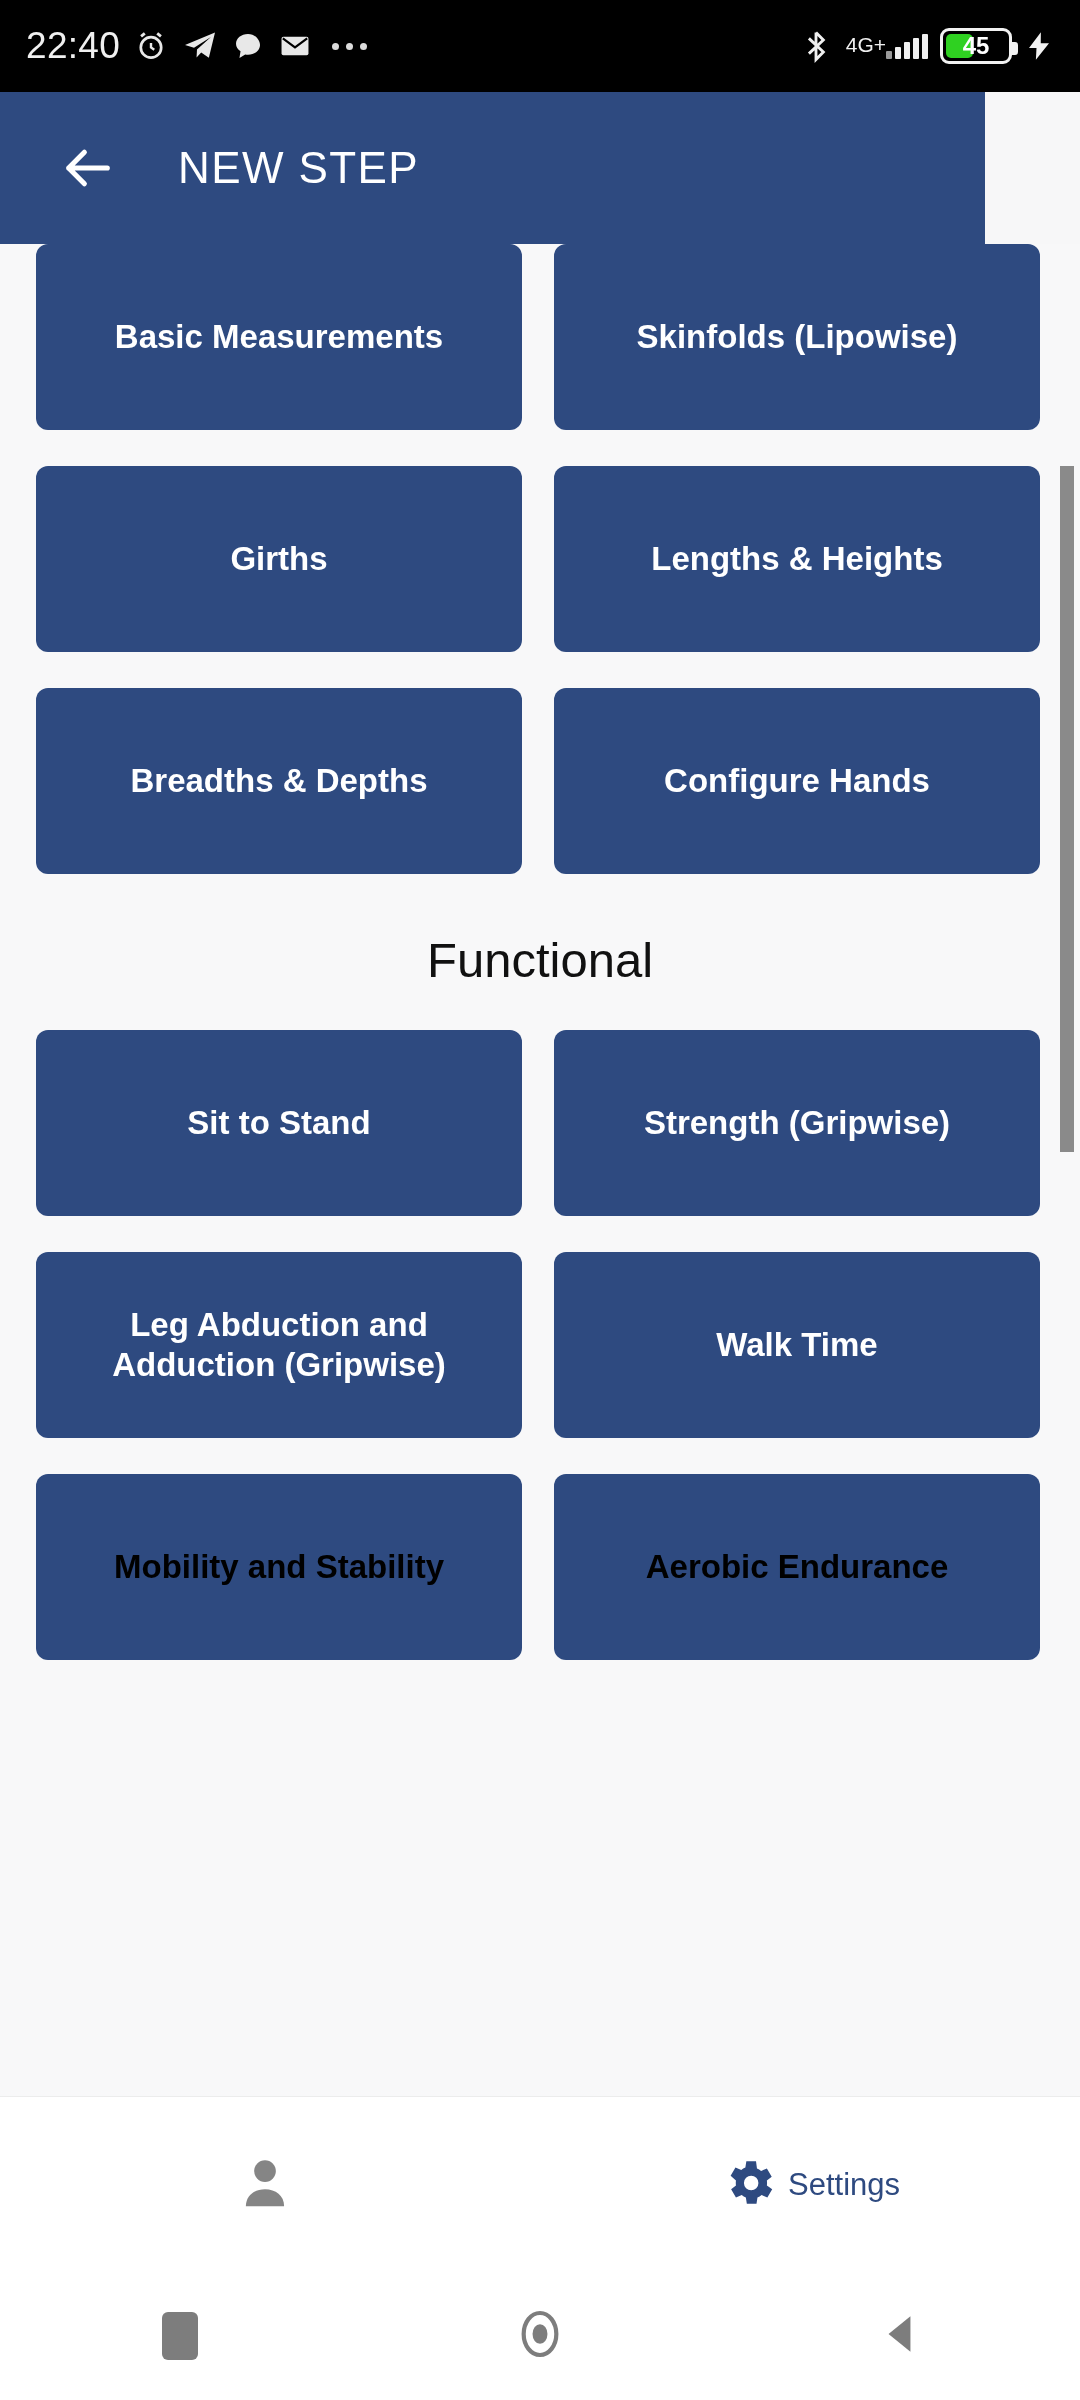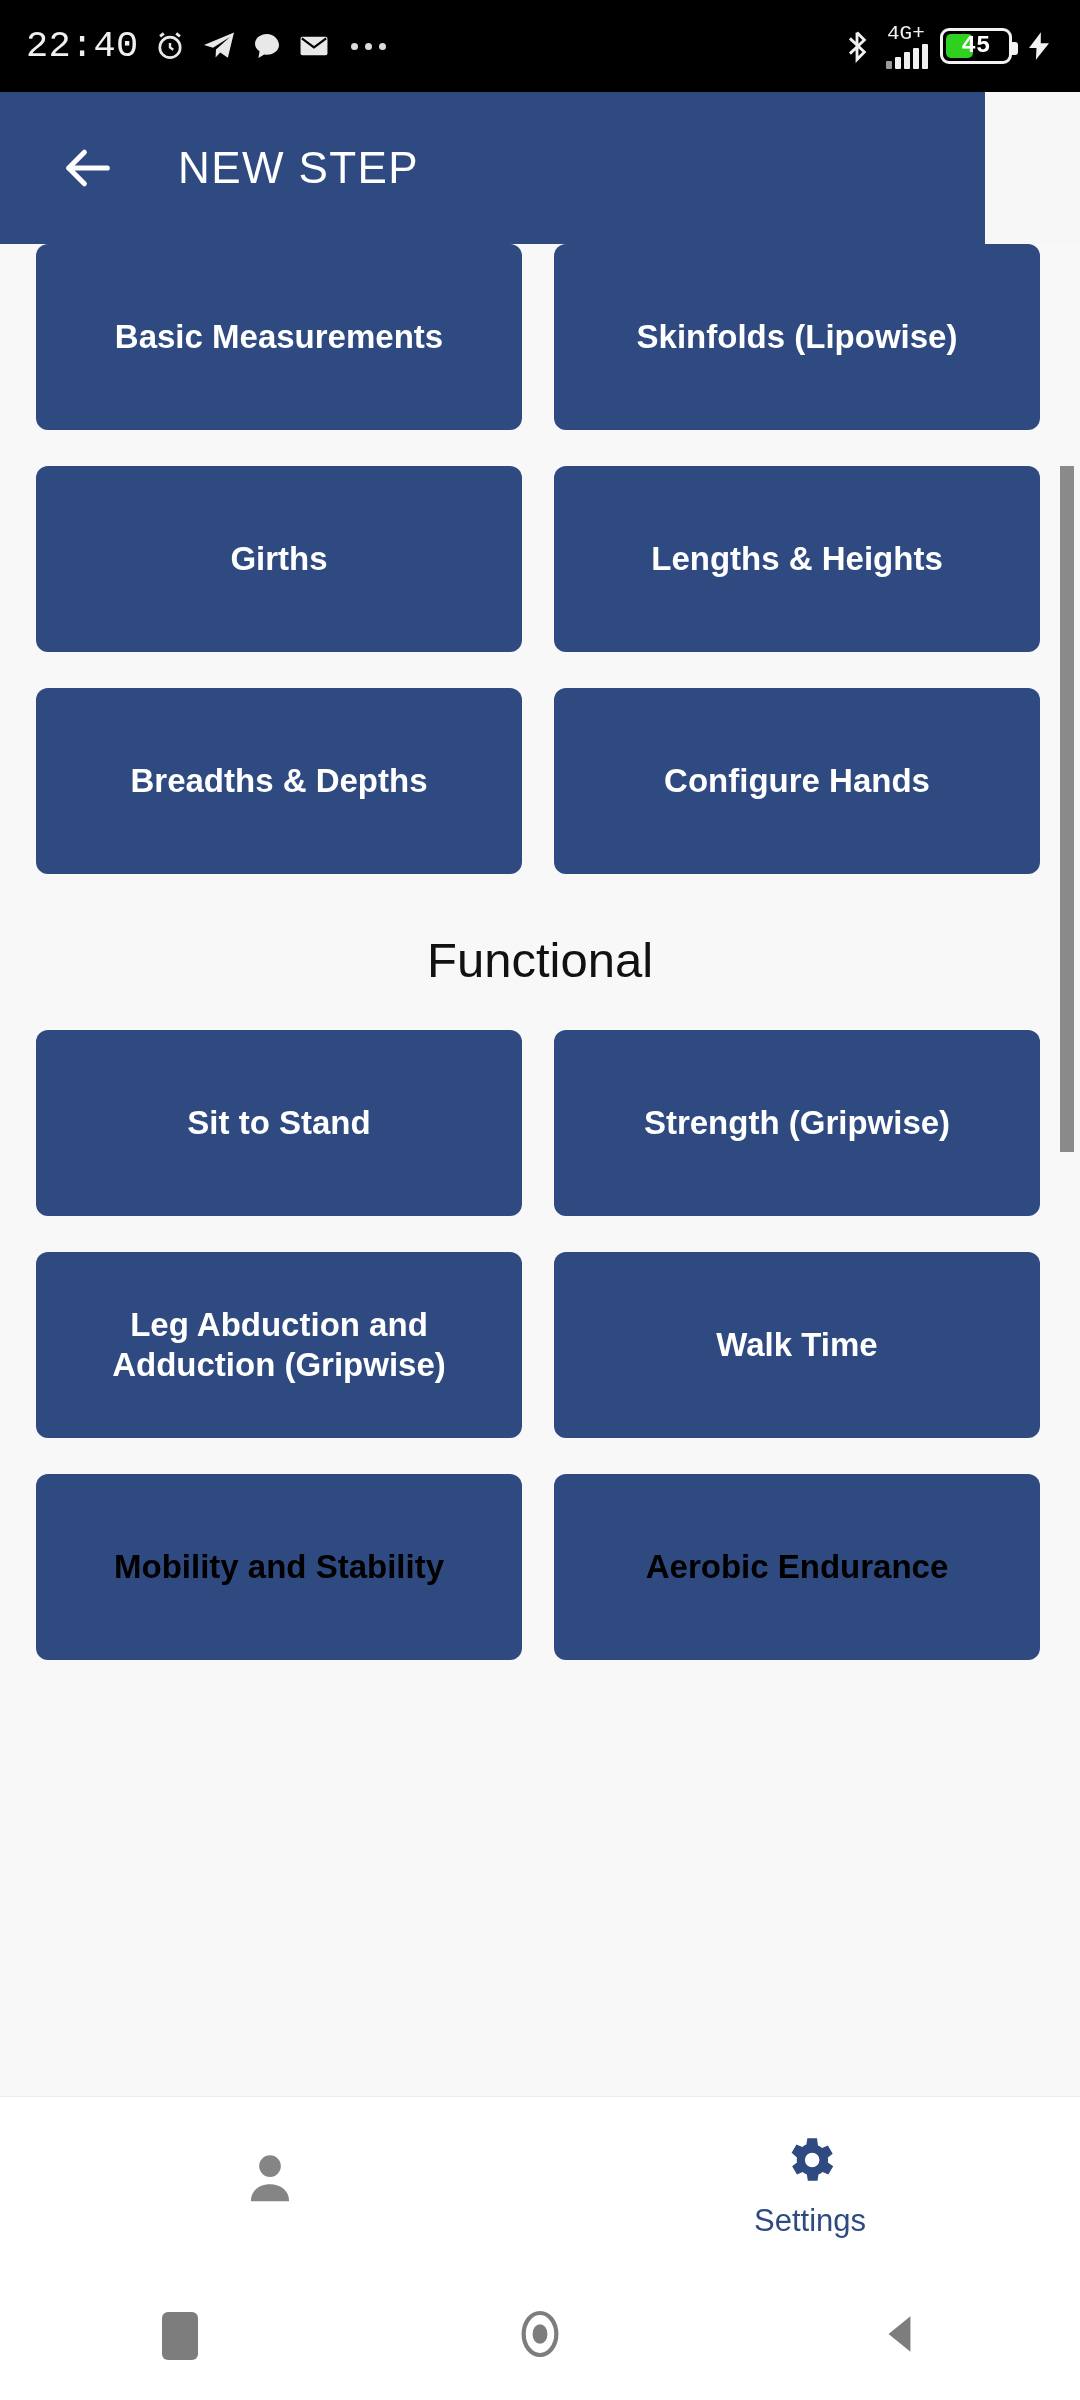--- a/index.html
+++ b/index.html
@@ -8,29 +8,29 @@
     background:#ffffff;
     font-family:"Liberation Sans", sans-serif;
     overflow:hidden;
   }
   .device { position:relative; width:1080px; height:2400px; background:#f7f7f8; }
 
   
   .statusbar{
     position:absolute; top:0; left:0; width:1080px; height:92px;
     background:#000; display:flex; align-items:center;
-    padding:0 26px; color:#e8e8e8;font-family:Liberation Mono, monospace;
+    padding:0 26px; color:#e8e8e8;
   }
   .sb-left{ display:flex; align-items:center; gap:14px; }
   .sb-clock{ font-size:37px; letter-spacing:0.3px; color:#f0f0f0; }
   .sb-right{ margin-left:auto; display:flex; align-items:center; gap:12px; }
   .ic{ display:inline-block; line-height:0; }
   .dots{ display:flex; gap:7px; align-items:center; margin-left:6px; }
   .dots i{ width:7px; height:7px; border-radius:50%; background:#dcdcdc; display:block; }
-  .netwrap{ display:flex; flex-direction:column; align-items:flex-start; justify-content:center; }
+  .netwrap{ display:flex; flex-direction:row; align-items:flex-start; justify-content:center; }
   .net-label{ font-size:21px; line-height:21px; color:#f0f0f0; margin-left:1px; }
   .sigwrap{ display:flex; align-items:flex-end; gap:3px; height:24px; margin-top:1px;}
   .sig{ width:6px; background:#f0f0f0; border-radius:1px; }
   .battery{
     position:relative; width:72px; height:36px; border:3px solid #f2f2f2;
     border-radius:9px; display:flex; align-items:center; padding:3px;
   }
   .battery:after{
     content:""; position:absolute; right:-9px; top:11px; width:6px; height:13px;
     background:#f2f2f2; border-radius:0 3px 3px 0;
@@ -77,21 +77,21 @@
     position:absolute; right:6px; width:14px; background:#8a8a8a; border-radius:0px;
   }
 
   
   .bottomnav{
     position:absolute; top:2096px; left:0; width:1080px; height:176px;
     background:#ffffff; display:flex; align-items:center;
     border-top:1px solid #ececec;
   }
   .navitem{
-    flex:1; display:flex; flex-direction:column; align-items:center;
+    flex:1; display:flex; flex-direction:row; align-items:center;
     justify-content:center; gap:10px; cursor:pointer; height:100%;
   }
   .navitem .navlabel{ font-size:31px; color:#2e4a80; }
 
   
   .sysnav{
     position:absolute; top:2272px; left:0; width:1080px; height:128px;
     background:#ffffff; display:flex; align-items:center;
   }
   .sysbtn{ flex:1; display:flex; align-items:center; justify-content:center; cursor:pointer; }

